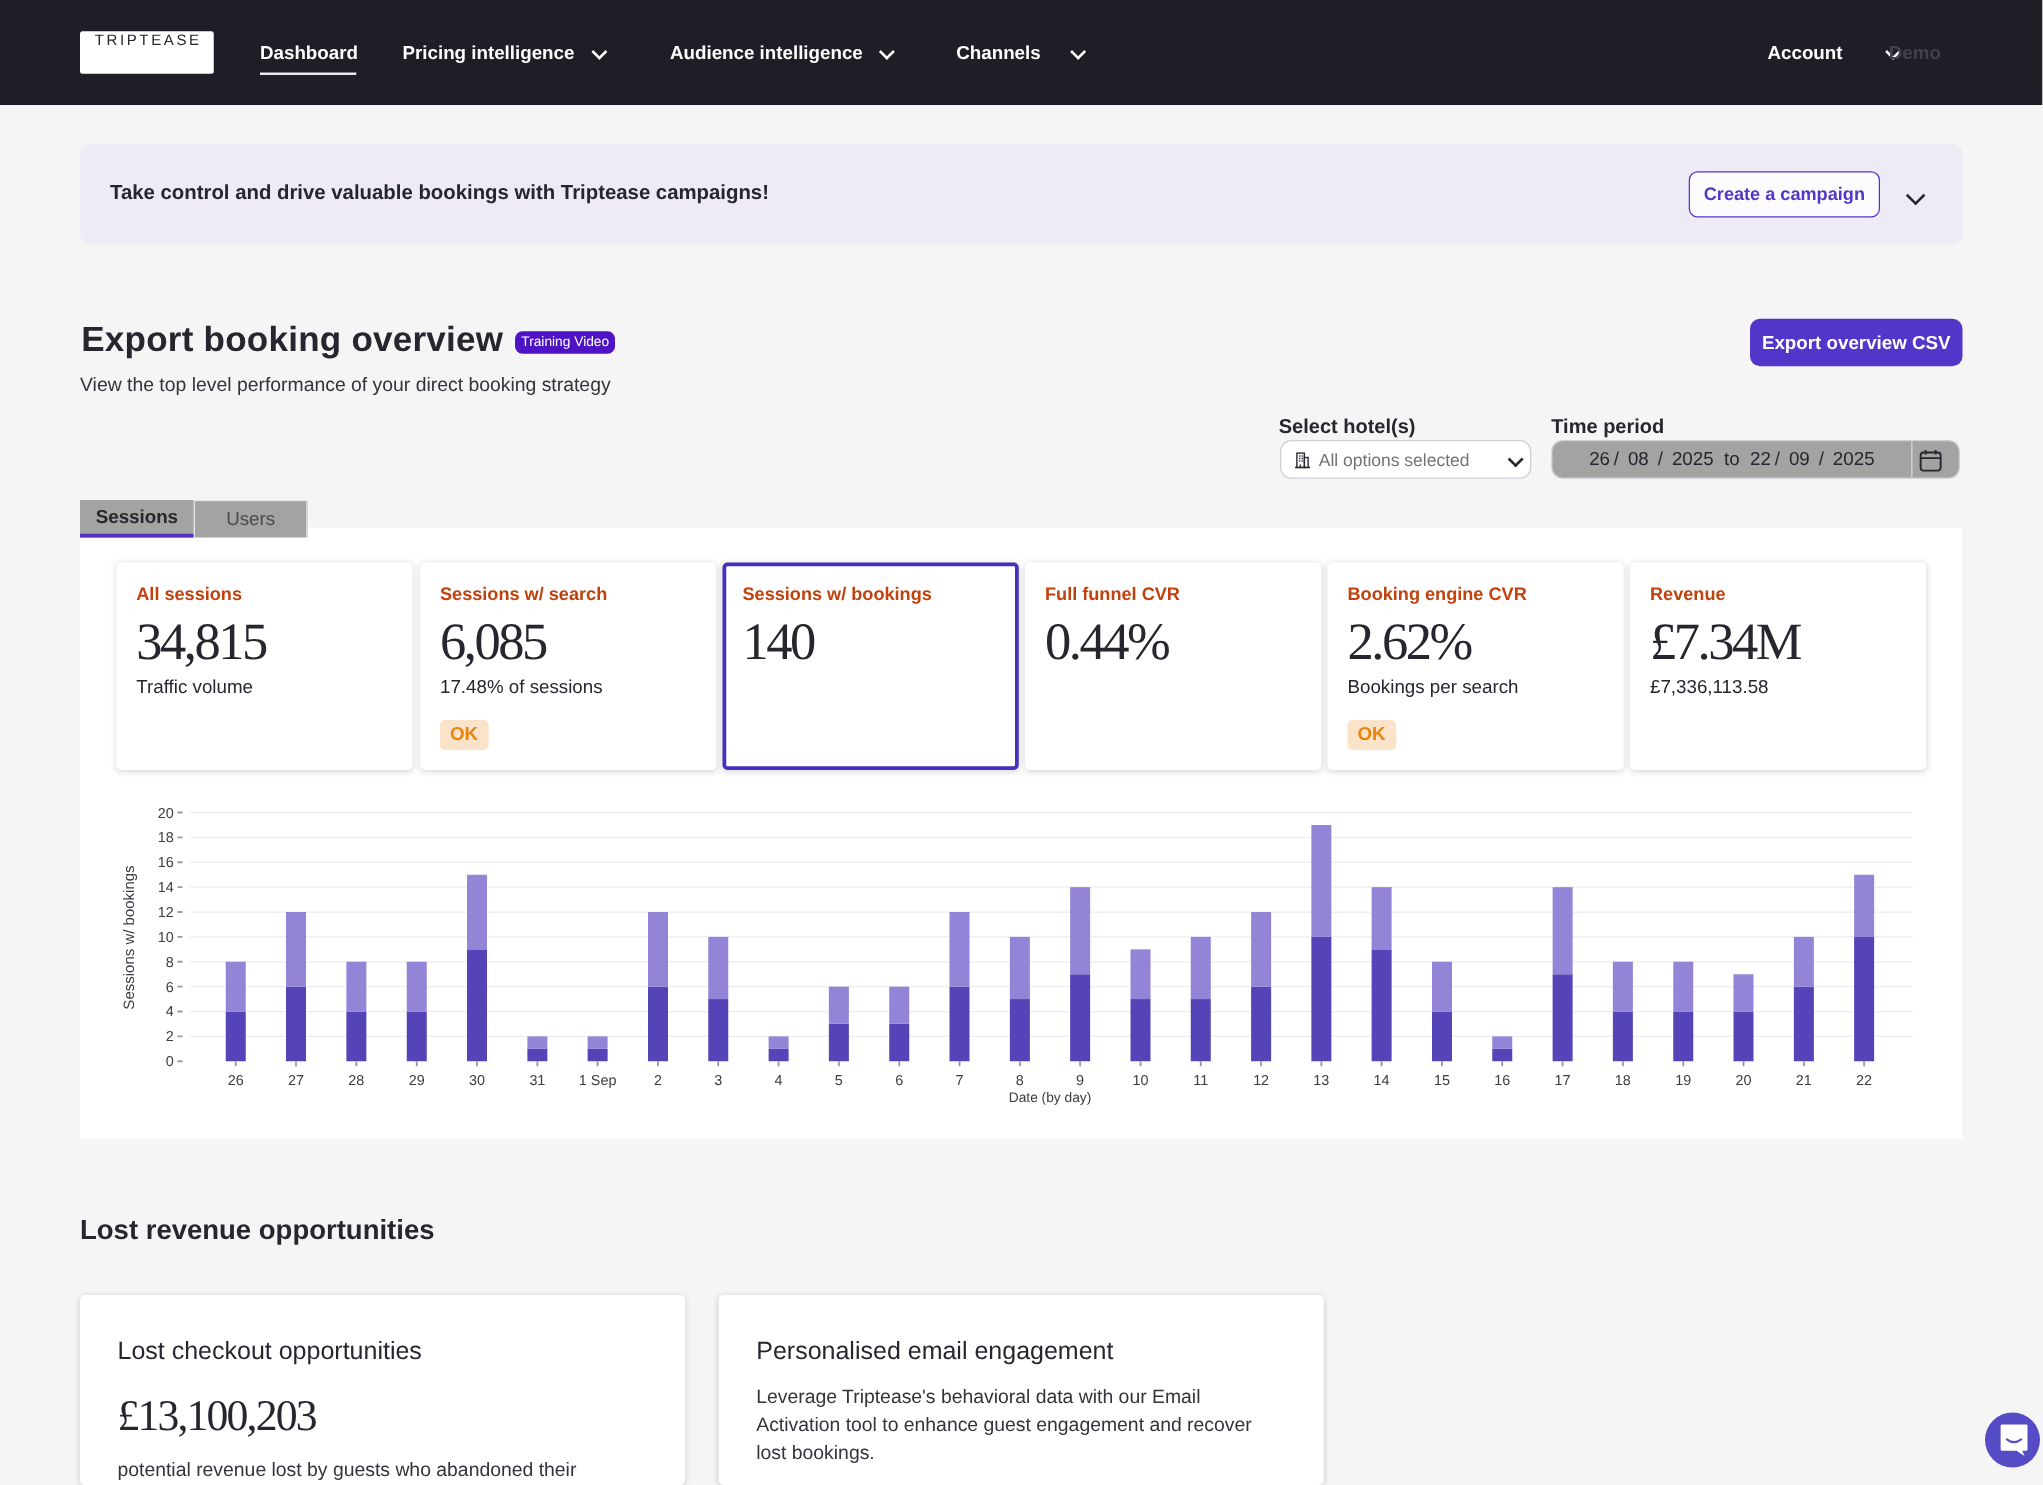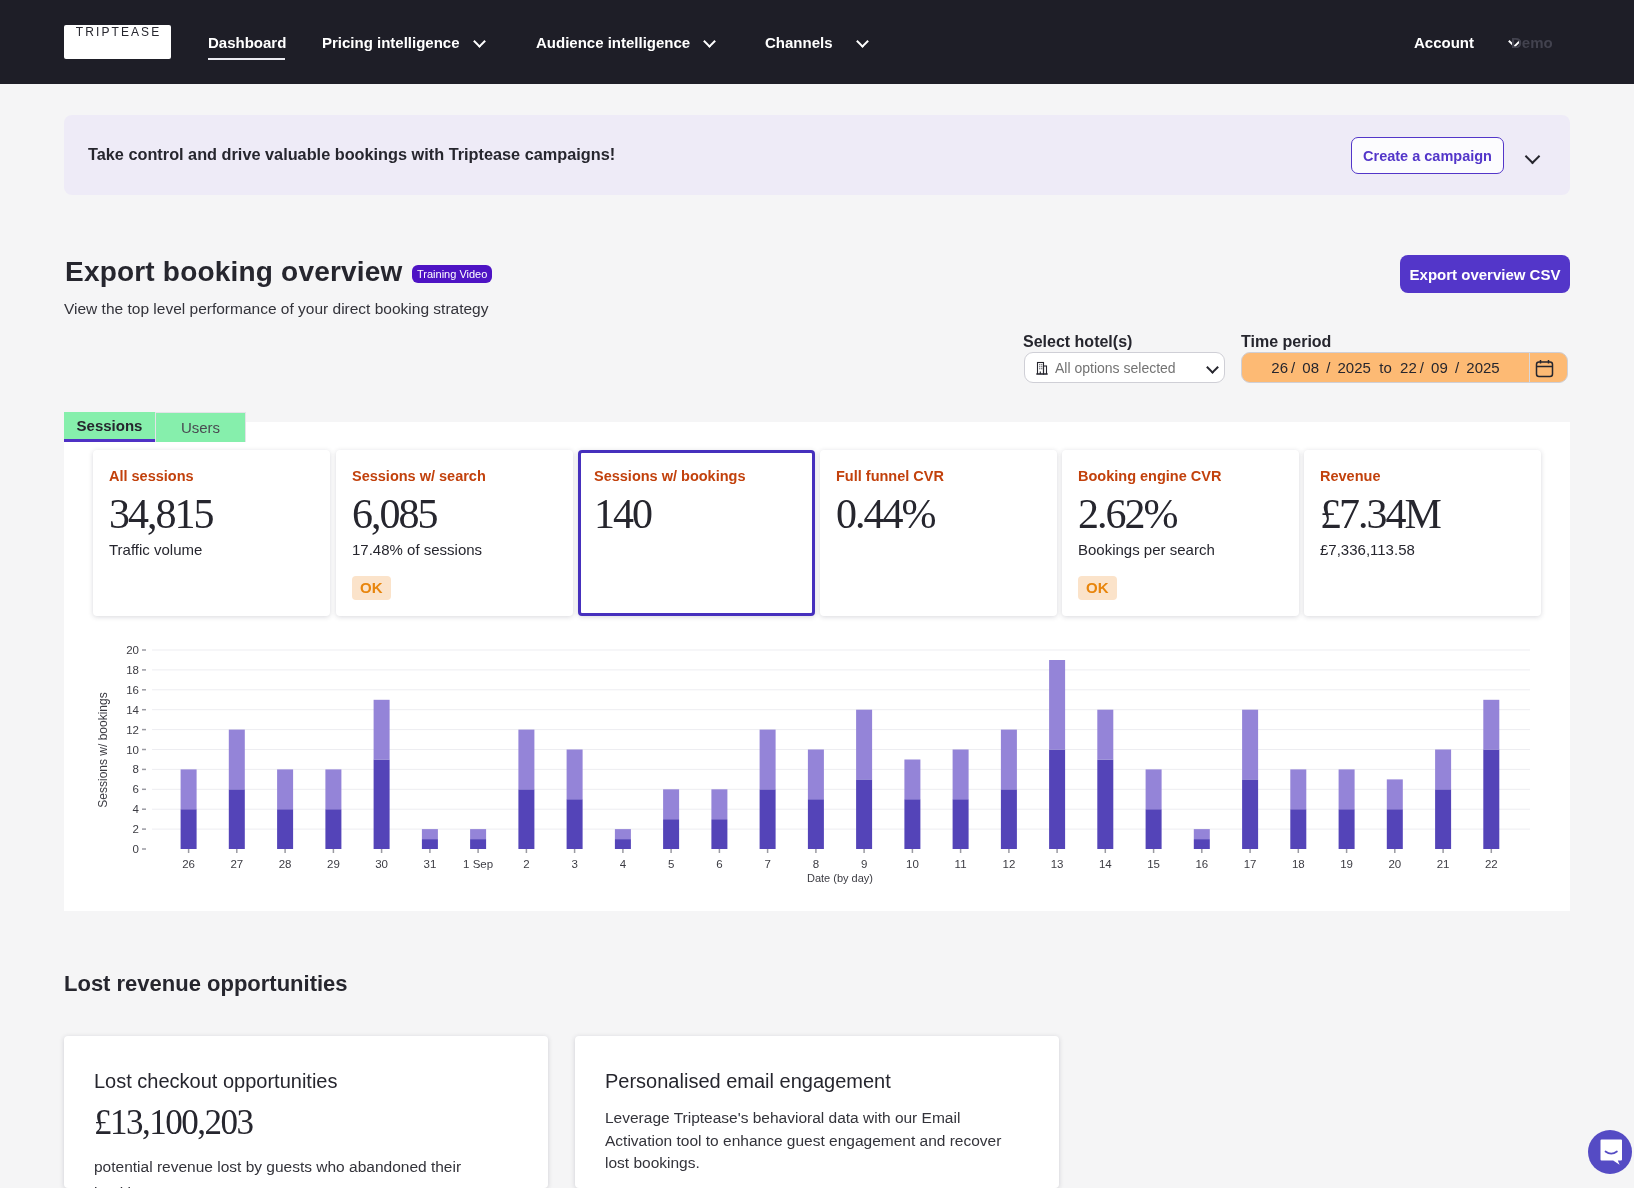--- a/index.html
+++ b/index.html
@@ -29,45 +29,45 @@
 .badge { position:absolute; left:412px; top:265px; height:18px; padding:0 5px; background:#4e13c4; border-radius:6px; color:#fff; font-size:11px; font-weight:400; display:flex; align-items:center; }
 .sub { position:absolute; left:64px; top:300px; font-size:15.5px; color:#33333a; }
 .btn-primary { position:absolute; left:1400px; top:255px; width:170px; height:38px; background:#5336c9; border-radius:8px; color:#fff; font-size:15px; font-weight:700; display:flex; align-items:center; justify-content:center; }
 
 
 .lbl { position:absolute; font-size:16px; font-weight:700; color:#26262e; }
 .select { position:absolute; left:1024px; top:352px; width:201px; height:31px; background:#fff; border:1px solid #cfcfd6; border-radius:9px; display:flex; align-items:center; }
 .select .txt { font-size:14px; color:#737373; margin-left:6px; }
 .schev { position:absolute; right:7px; top:10px; width:10px; height:10px; }
 .schev:before { content:""; position:absolute; left:1px; top:0px; width:7px; height:7px; border-right:2px solid #26262e; border-bottom:2px solid #26262e; transform:rotate(45deg); }
-.datebox { position:absolute; left:1241px; top:352px; width:327px; height:31px; background:#fdba74; border:1px solid #cfcfd6; border-radius:9px; }
+.datebox { position:absolute; left:1241px; top:352px; width:327px; height:31px; background:#a3a3a3; border:1px solid #cfcfd6; border-radius:9px; }
 .datebox .dates { position:absolute; left:0; top:0; width:288px; height:29px; display:flex; align-items:center; justify-content:center; font-size:15px; color:#26262e; border-right:1px solid #d7d7dc; }
 .calwrap { position:absolute; right:13px; top:6px; }
 
 
-.tab { position:absolute; top:412px; height:30px; background:#86efac; display:flex; align-items:center; justify-content:center; font-size:15px; }
+.tab { position:absolute; top:400px; height:30px; background:#a3a3a3; display:flex; align-items:center; justify-content:center; font-size:15px; }
 .tab1 { left:64px; width:91px; font-weight:700; color:#26262e; border-bottom:3px solid #4f31c5; }
 .tab2 { left:155px; width:91px; color:#4a4a52; border:1px solid #e3e3e8; border-bottom:none; }
 
 
 .panel { position:absolute; left:64px; top:422px; width:1506px; height:489px; background:#fff; }
 
 
 .mcard { position:absolute; top:450px; width:237px; height:166px; background:#fff; border-radius:4px; box-shadow:0 1px 5px rgba(40,40,60,0.18); padding:16px 16px 0 16px; }
 .mcard .t { font-size:14.5px; font-weight:700; color:#c2410c; margin-top:2px; }
 .mcard .num { font-family:"Liberation Serif", serif; font-size:42px; color:#26262e; margin-top:6px; letter-spacing:-2px; }
 .mcard .d { font-size:15px; color:#26262e; margin-top:3px; }
 .ok { display:inline-block; margin-top:18px; padding:3px 8px 4px; background:#fbe3ca; border-radius:4px; color:#e8850c; font-size:15px; font-weight:700; }
 .mcard.sel { border:3px solid #4630bd; padding:13px 13px 0 13px; }
 
 
 .h2 { position:absolute; left:64px; top:971px; font-size:22px; font-weight:700; color:#26262e; }
 .lcard { position:absolute; top:1036px; width:484px; height:152px; background:#fff; border-radius:4px; box-shadow:0 1px 5px rgba(40,40,60,0.18); padding:34px 30px 0 30px; }
 .lcard .t { font-size:20px; font-weight:400; color:#26262e; }
-.lcard .amt { font-family:"Liberation Serif", serif; font-size:35px; color:#26262e; margin-top:10px; letter-spacing:-1.5px; }
+.lcard .amt { font-family:"Liberation Serif", serif; font-size:35px; color:#26262e; margin-top:20px; letter-spacing:-1.5px; }
 .lcard .p { font-size:15.5px; color:#33333a; margin-top:11px; line-height:26px; }
 .lcard .p2 { font-size:15.5px; color:#33333a; margin-top:14px; line-height:22.6px; }
 
 
 .chat { position:absolute; left:1588px; top:1130px; width:44px; height:44px; border-radius:50%; background:#554bc4; display:flex; align-items:center; justify-content:center; }
 </style>
 </head>
 <body>
 <div class="page">
 

